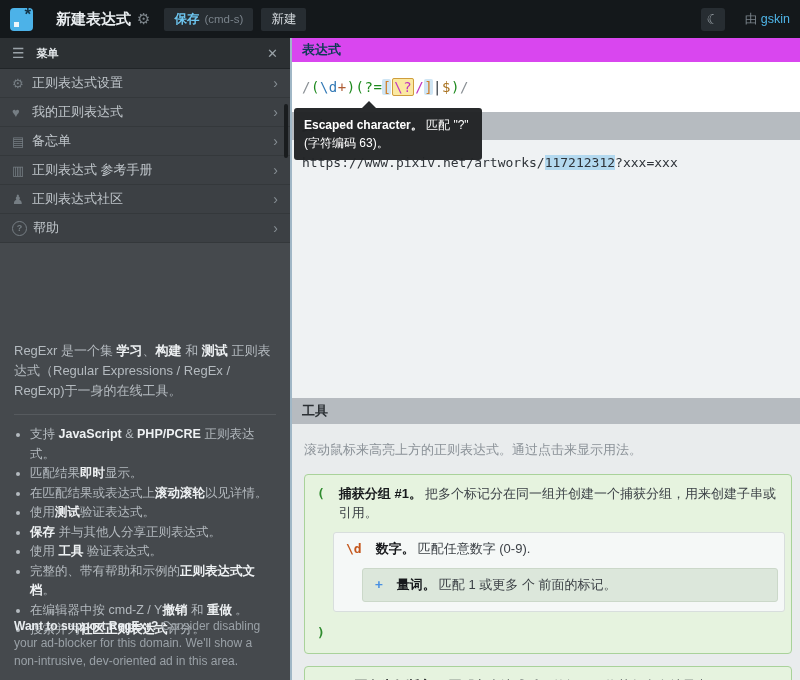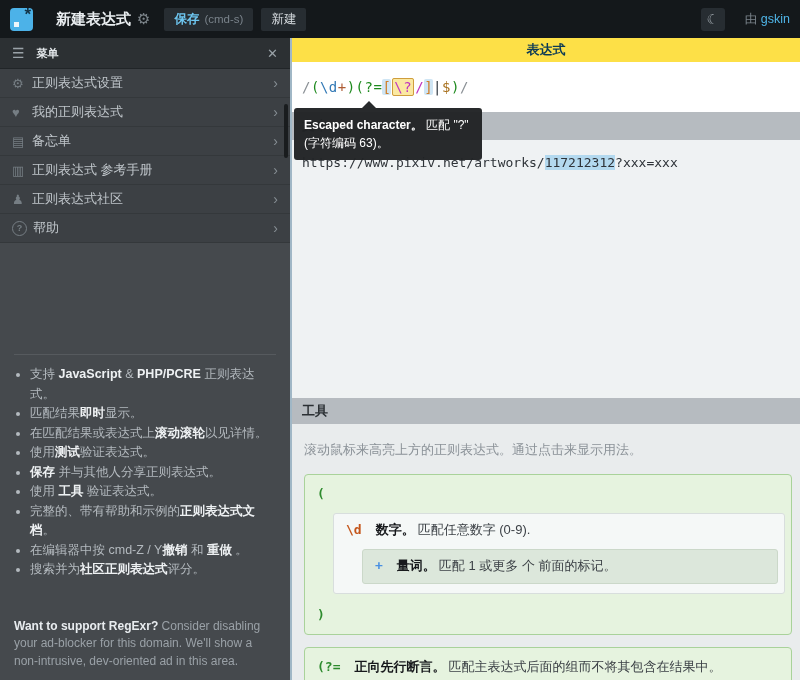--- a/index.html
+++ b/index.html
@@ -54,22 +54,22 @@
   .desc-divider{border:none;border-top:1px solid #565a5e;margin:13px 0 10px 0;}
   .bullets{margin:0;padding-left:16px;color:#b4babf;font-size:12.5px;line-height:1.56;}
   .bullets li{margin:0;}
   .sidebar-ad{position:absolute;left:14px;right:14px;bottom:10px;color:#9aa1a7;
     font-size:12px;line-height:1.45;}
   .sidebar-ad b{color:#e8ecef;}
 
   
   .main{position:absolute;top:38px;left:290px;width:510px;height:642px;background:#eff2f3;
     border-left:2px solid rgba(95,135,160,0.55);box-sizing:border-box;}
-  .expr-header{height:24px;background:#fde047;display:flex;align-items:center;padding:0 10px;
-    color:#0d3b55;font-size:13px;font-weight:bold;justify-content:center;}
+  .expr-header{height:24px;background:#d946ef;display:flex;align-items:center;padding:0 10px;
+    color:#0d3b55;font-size:13px;font-weight:bold;}
   .expr-row{height:50px;background:#ffffff;padding:17px 10px 0 10px;box-sizing:border-box;
     font-size:14px;letter-spacing:0.5px;}
   .section-header{height:28px;background:#b6bbc0;display:flex;align-items:center;padding:0 10px;
     color:#2b3034;font-size:13px;font-weight:bold;}
   .text-area{height:258px;background:#eff2f3;padding:15px 10px 0 10px;box-sizing:border-box;
     font-size:13px;color:#2e3338;}
   .match-hl{background:#b3d9ef;}
   .tools-header{height:26px;background:#b6bbc0;display:flex;align-items:center;padding:0 10px;
     color:#2b3034;font-size:13px;font-weight:bold;}
   .tools-body{height:267px;background:#e9eced;padding:17px 6px 0 10px;box-sizing:border-box;overflow:hidden;}
@@ -170,20 +170,21 @@
       </div>
       <div class="menu-item">
         <span class="mi-icon circled">?</span>
         <span class="mi-label">帮助</span>
         <span class="mi-chevron">›</span>
       </div>
     </div>
   <div class="scroll-thumb"></div>
 
   <div class="sidebar-desc">
+    <p class="intro"><span>RegExr 是一个集 </span><b>学习</b><span>、</span><b>构建</b><span> 和 </span><b>测试</b><span> 正则表达式（Regular Expressions / RegEx / RegExp)于一身的在线工具。</span></p>
     <hr class="desc-divider">
     <ul class="bullets" id="bullet-list">
         <li><span>支持 </span><b>JavaScript</b><span> &amp; </span><b>PHP/PCRE</b><span> 正则表达式。</span></li>
         <li><span>匹配结果</span><b>即时</b><span>显示。</span></li>
         <li><span>在匹配结果或表达式上</span><b>滚动滚轮</b><span>以见详情。</span></li>
         <li><span>使用</span><b>测试</b><span>验证表达式。</span></li>
         <li><b>保存</b><span> 并与其他人分享正则表达式。</span></li>
         <li><span>使用 </span><b>工具</b><span> 验证表达式。</span></li>
         <li><span>完整的、带有帮助和示例的</span><b>正则表达式文档</b><span>。</span></li>
         <li><span>在编辑器中按 cmd-Z / Y</span><b>撤销</b><span> 和 </span><b>重做</b><span> 。</span></li>
@@ -211,20 +212,21 @@
 
   <div class="tools-header">
     <span>工具</span>
   </div>
   <div class="tools-body">
     <p class="tools-hint">滚动鼠标来高亮上方的正则表达式。通过点击来显示用法。</p>
     <div id="explain-root">
         <div class="ex-box">
           <div class="ex-row">
             <span class="ex-token tc-green">(</span>
+            <span class="ex-text"><b>捕获分组 #1。</b>把多个标记分在同一组并创建一个捕获分组，用来创建子串或引用。</span>
           </div>
           <div class="ex-child v-white">
             <div class="ex-row">
               <span class="ex-token tc-orangered">\d</span>
               <span class="ex-text"><b>数字。</b>匹配任意数字 (0-9).</span>
             </div>
             <div class="ex-child v-greengray">
               <div class="ex-row">
                 <span class="ex-token tc-blue">+</span>
                 <span class="ex-text"><b>量词。</b>匹配 1 或更多 个 前面的标记。</span>

